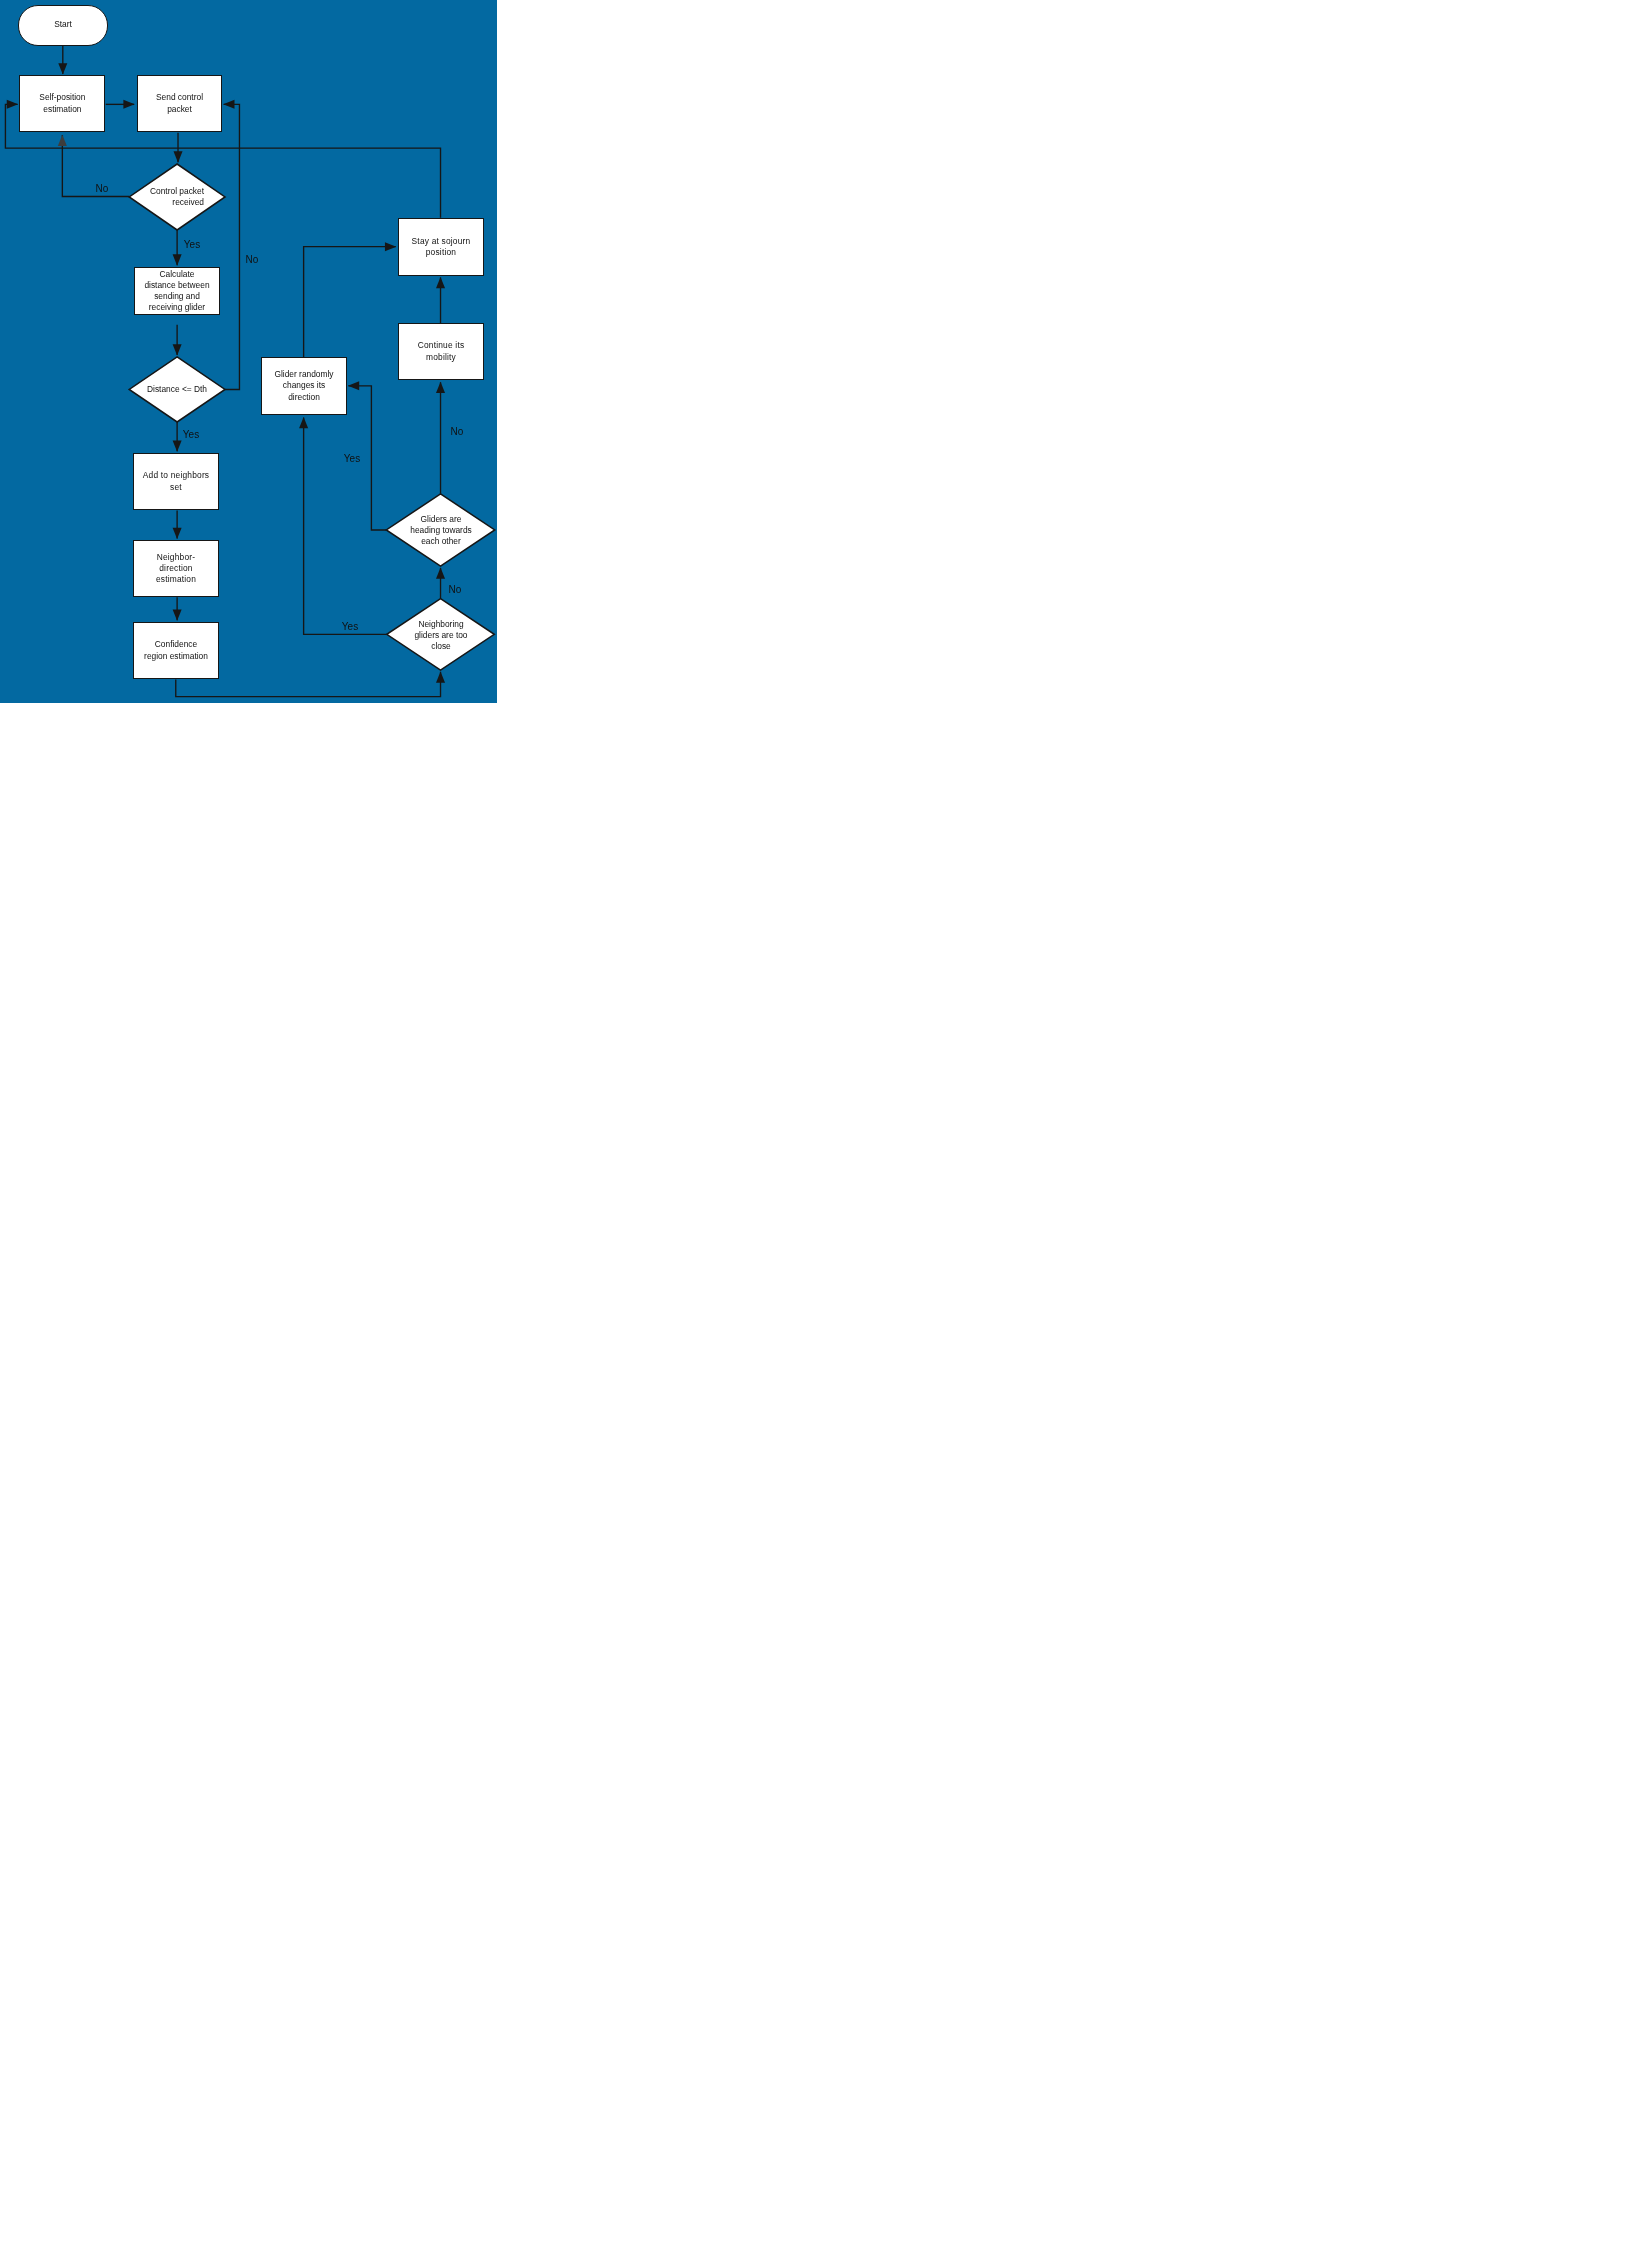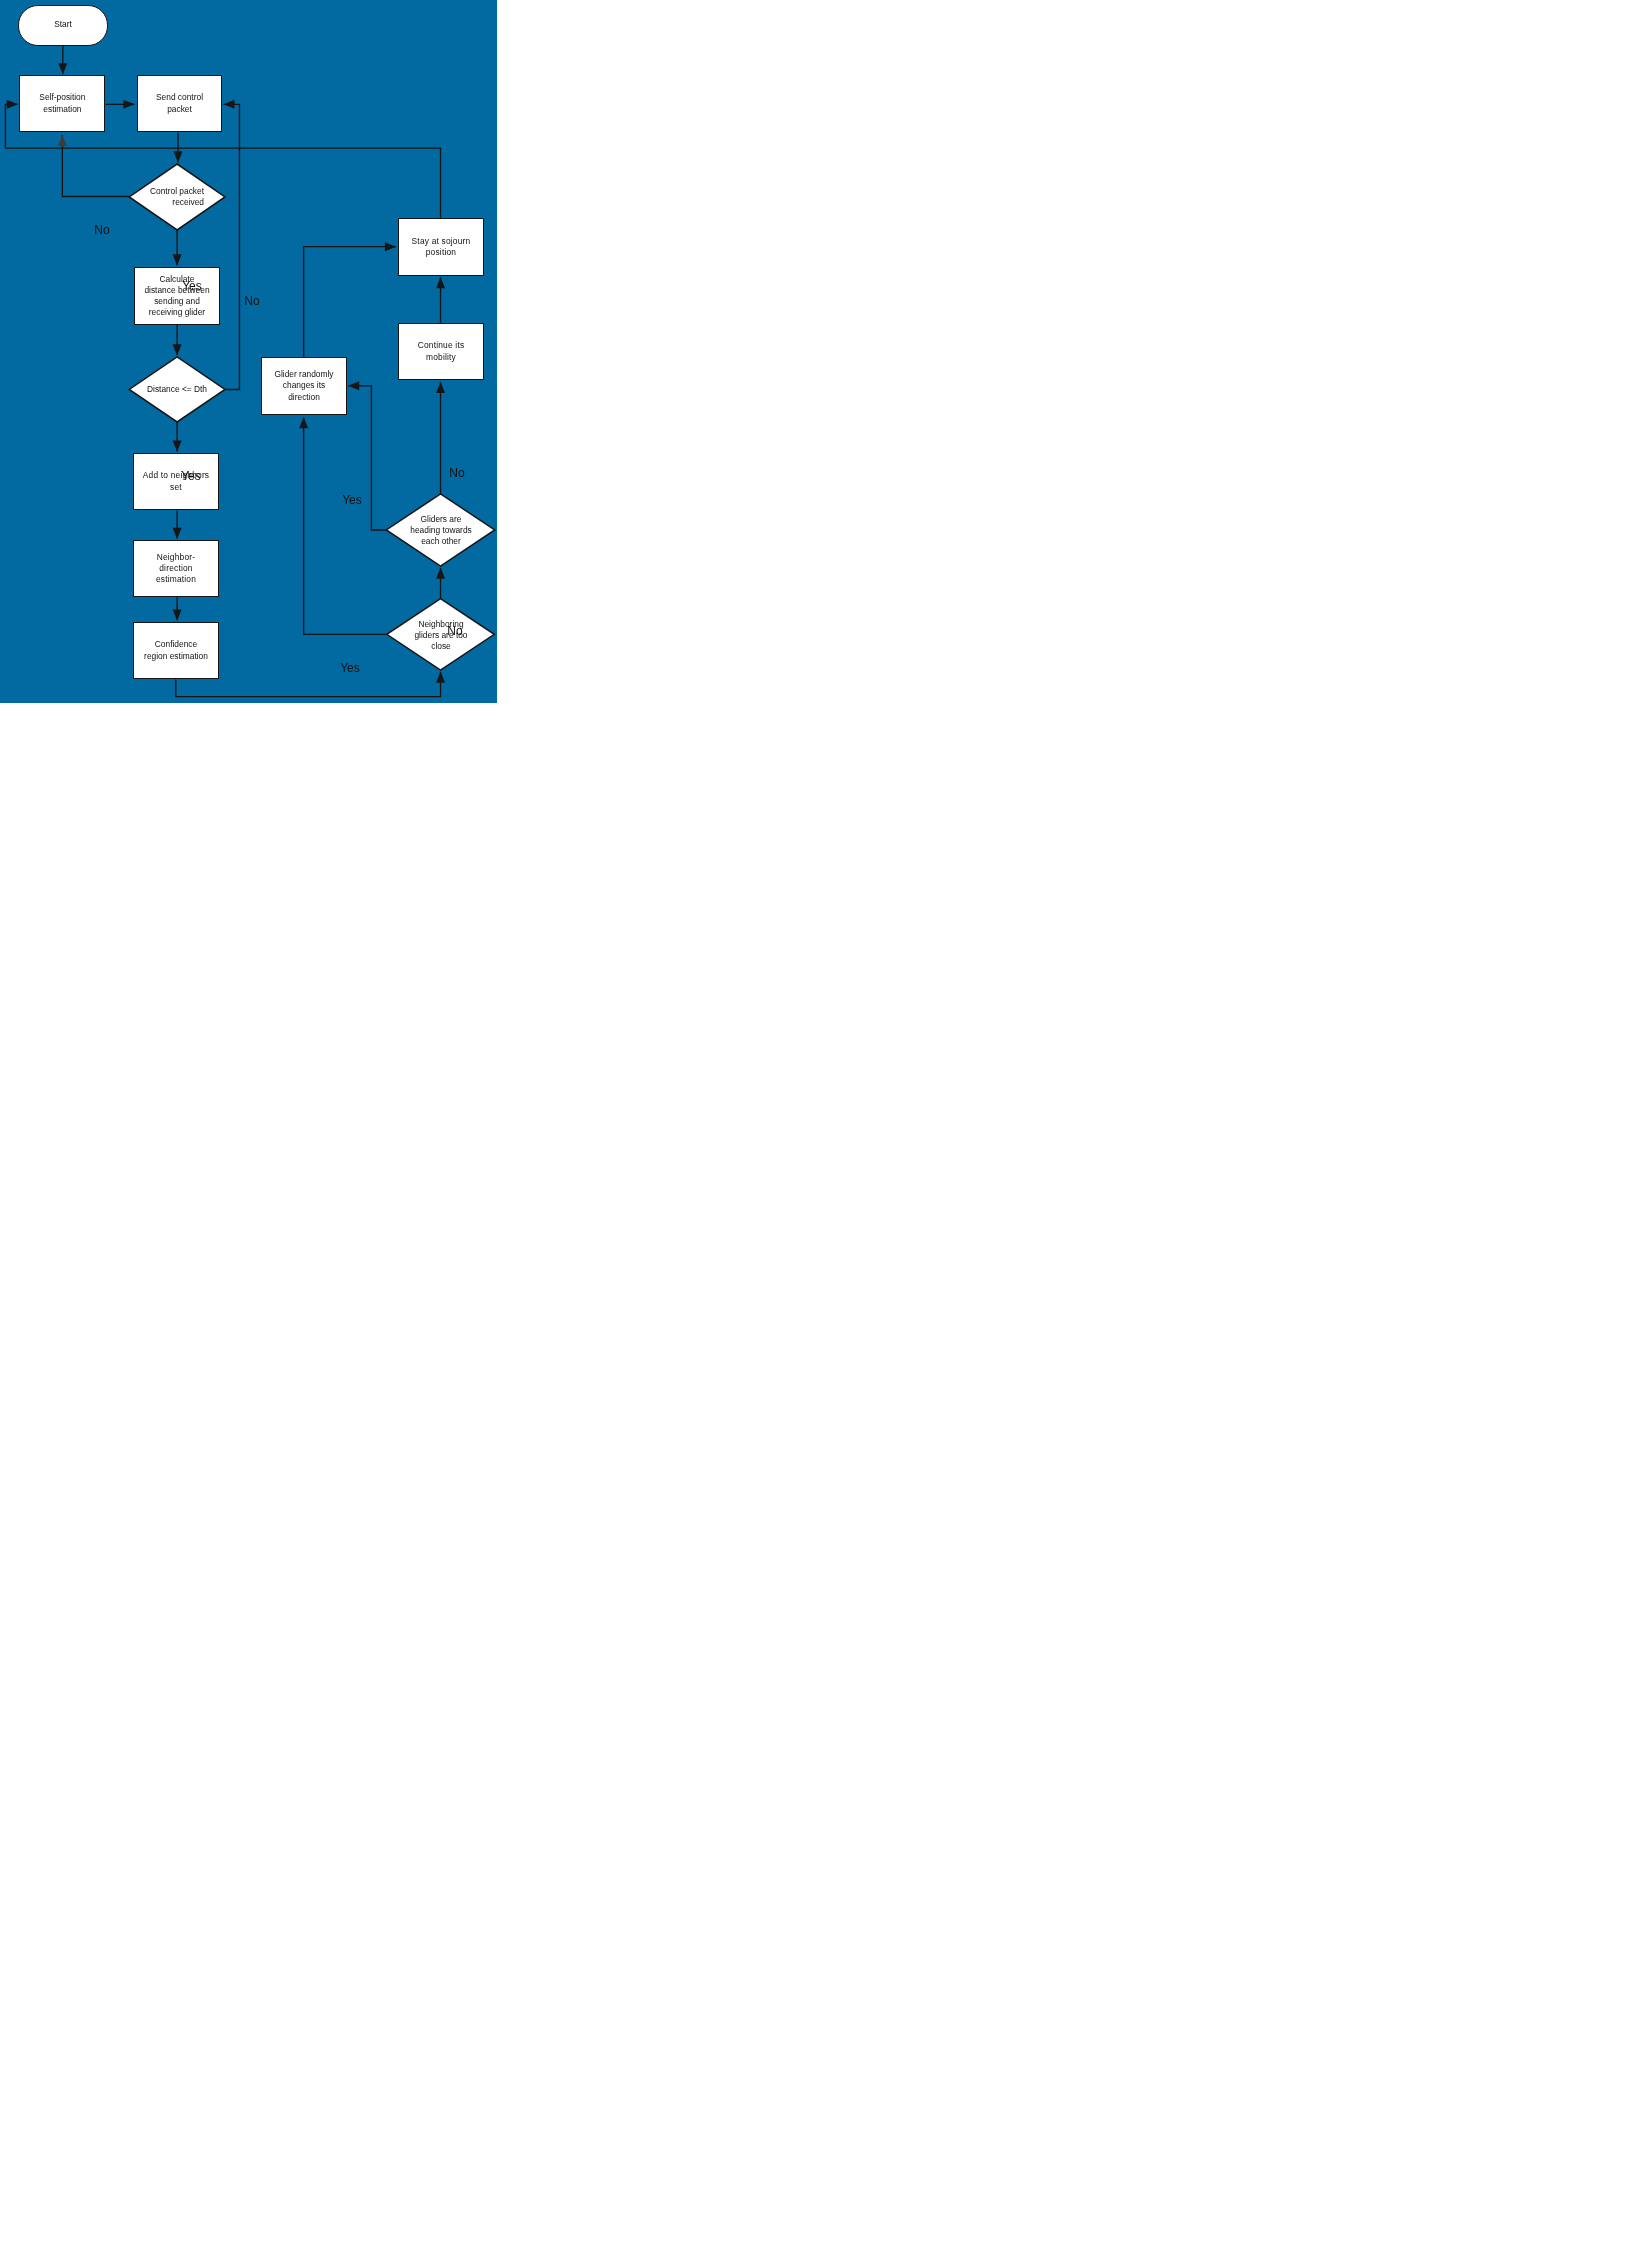--- a/index.html
+++ b/index.html
@@ -16,21 +16,21 @@
   }
   .alt .node-label{letter-spacing:0.2px;}
   .terminator{border-radius:20px;}
   .diamond-label{
     position:absolute;z-index:2;display:flex;align-items:center;justify-content:center;
     text-align:center;transform:translate(-50%,-50%);
   }
   .diamond-label .node-label{white-space:pre-line;}
   .edge-label{
     position:absolute;z-index:3;transform:translate(-50%,-50%);
-    font-size:12px;color:#111;background:transparent;white-space:nowrap;margin-top:42px;
+    font-size:10px;color:#111;background:transparent;white-space:nowrap;
   }
 </style>
 </head>
 <body>
 
 <div id="canvas">
 
   <svg id="wires" viewBox="0 0 1100 1554" xmlns="http://www.w3.org/2000/svg">
     <defs>
       <marker id="arrow" markerUnits="userSpaceOnUse" markerWidth="30" markerHeight="24" refX="25" refY="11" orient="auto">
@@ -77,21 +77,21 @@
   <div class="node" style="left:19.4px;top:75px;width:86px;height:57px;">
     <span class="node-label">Self-position
 estimation</span>
   </div>
 
   <div class="node" style="left:137px;top:75px;width:85px;height:57px;">
     <span class="node-label">Send control
 packet</span>
   </div>
 
-  <div class="node" style="left:134px;top:267px;width:86px;height:58px;">
+  <div class="node" style="left:134px;top:267px;width:86px;height:48px;">
     <span class="node-label">Calculate
 distance between
 sending and
 receiving glider</span>
   </div>
 
   <div class="node alt" style="left:133px;top:453px;width:86px;height:57px;">
     <span class="node-label">Add to neighbors
 set</span>
   </div>

